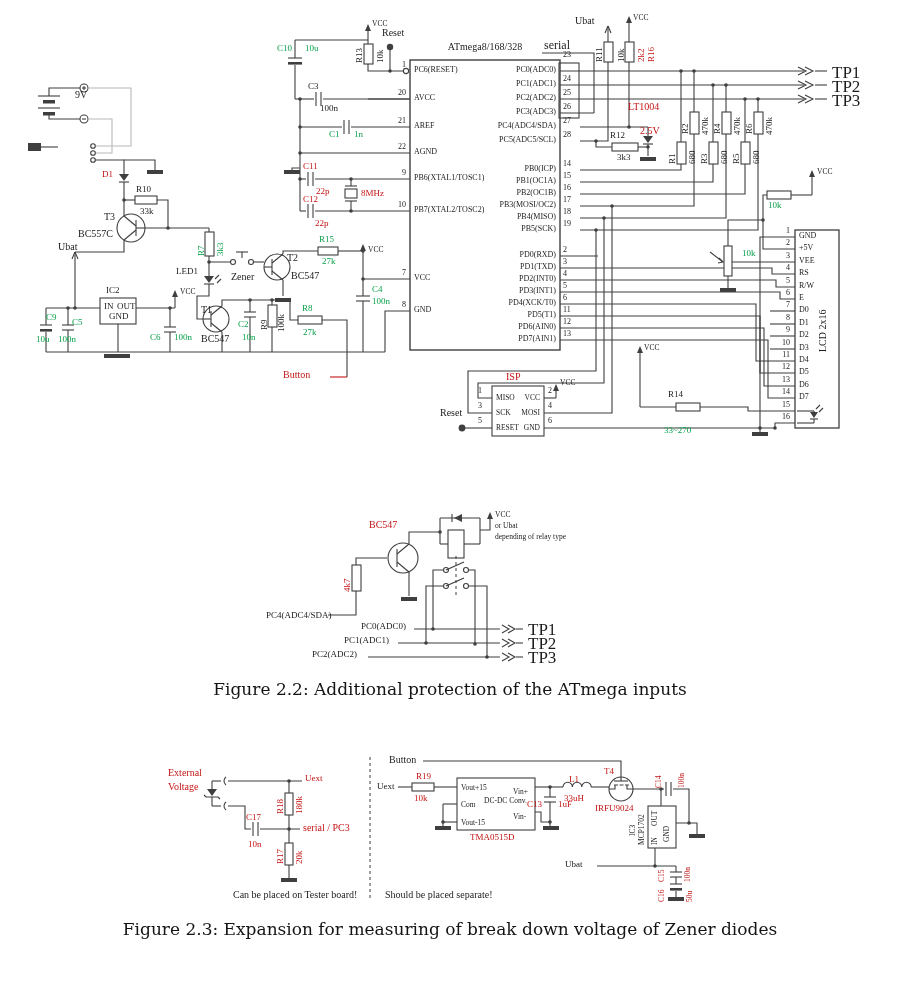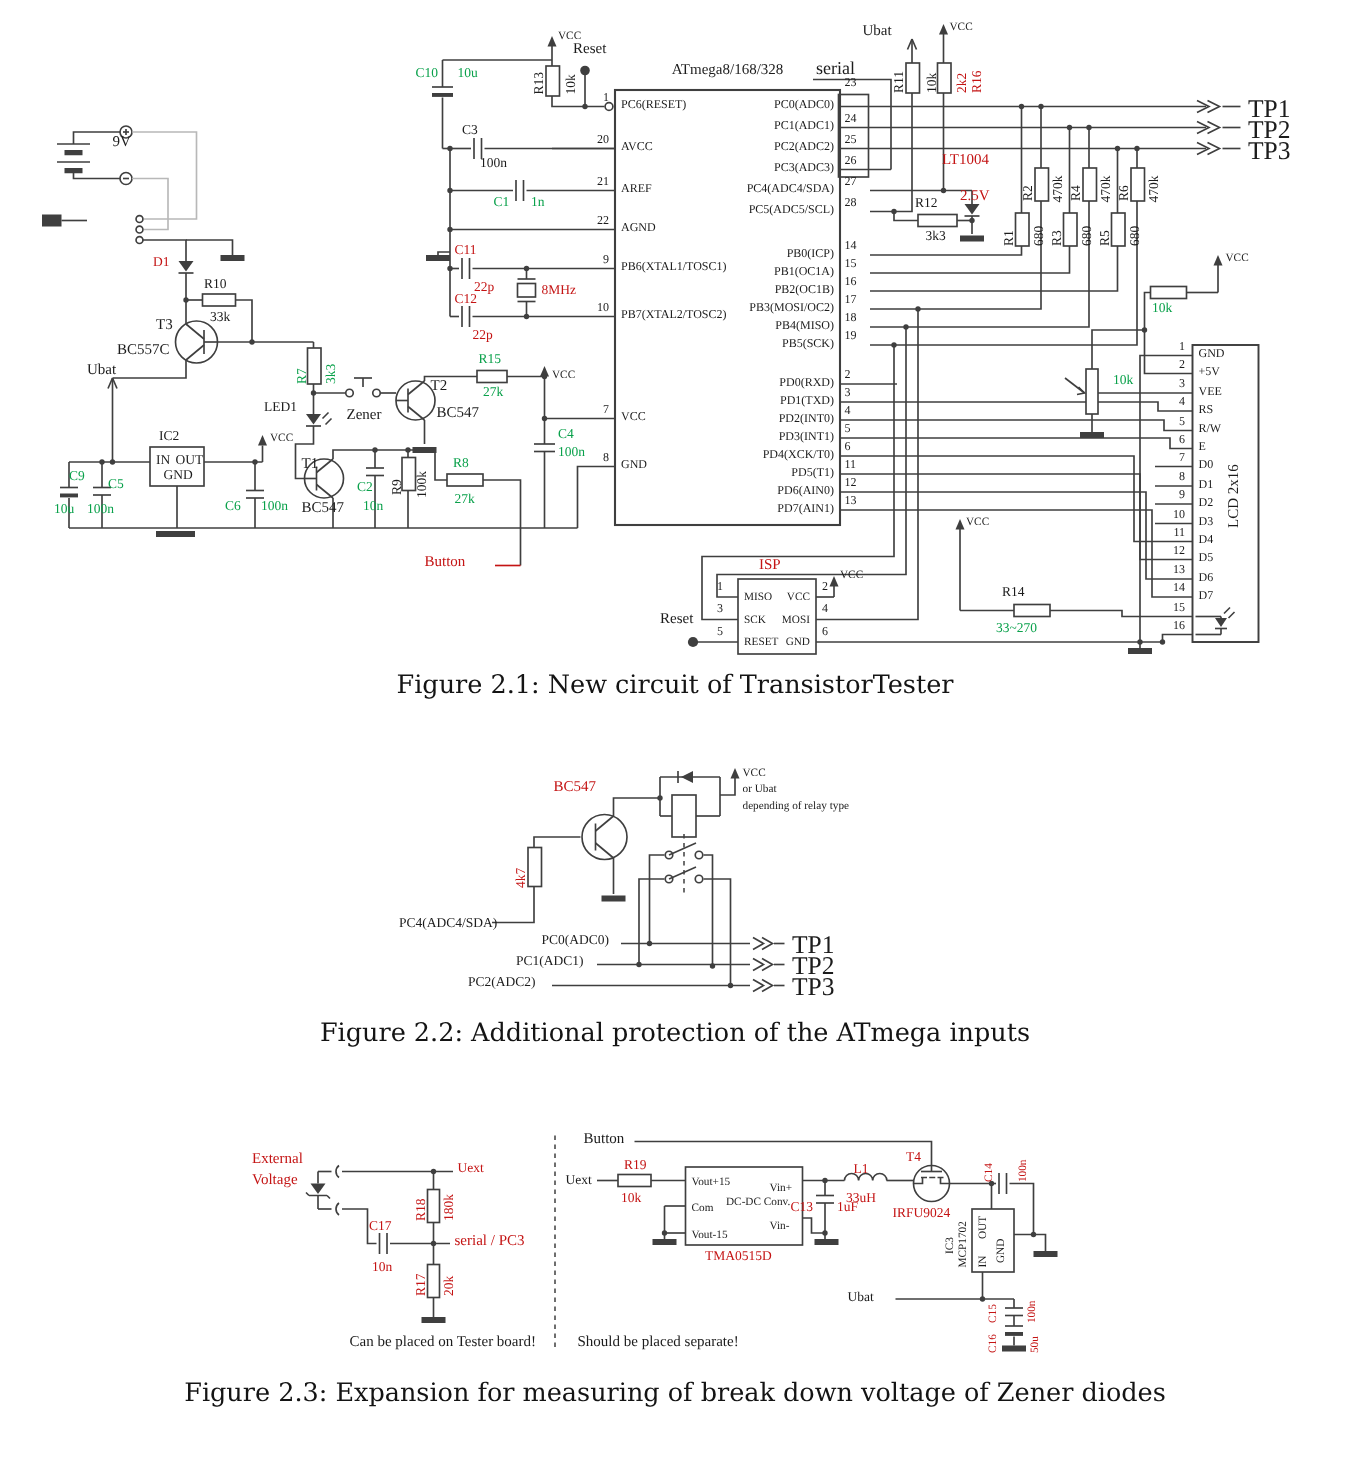--- a/index.html
+++ b/index.html
@@ -693,22 +693,21 @@
 <span class="l n ra" style="left:470px;top:387px;width:12px">1</span>
 <span class="l n" style="left:548px;top:387px">2</span>
 <span class="l n ra" style="left:470px;top:402px;width:12px">3</span>
 <span class="l n" style="left:548px;top:402px">4</span>
 <span class="l n ra" style="left:470px;top:417px;width:12px">5</span>
 <span class="l n" style="left:548px;top:417px">6</span>
 <span class="l md" style="left:440px;top:408px">Reset</span>
 <span class="l sm" style="left:560px;top:379px">VCC</span>
 <span class="l sm" style="left:644px;top:344px">VCC</span>
 <span class="l" style="left:668px;top:390px">R14</span>
-<span class="l g" style="left:664px;top:414px">33~270</span>
-<div class="cap" style="top:447px">Figure 2.1: New circuit of TransistorTester</div>
+<span class="l g" style="left:664px;top:426px">33~270</span>
 
 <span class="l r md" style="left:369px;top:520px">BC547</span>
 <span class="l v r" style="left:343px;top:592px">4k7</span>
 <span class="l sm" style="left:495px;top:511px">VCC</span>
 <span class="l sm" style="left:495px;top:522px">or Ubat</span>
 <span class="l sm" style="left:495px;top:533px">depending of relay type</span>
 <span class="l" style="left:266px;top:611px">PC4(ADC4/SDA)</span>
 <span class="l" style="left:361px;top:622px">PC0(ADC0)</span>
 <span class="l" style="left:344px;top:636px">PC1(ADC1)</span>
 <span class="l" style="left:312px;top:650px">PC2(ADC2)</span>

